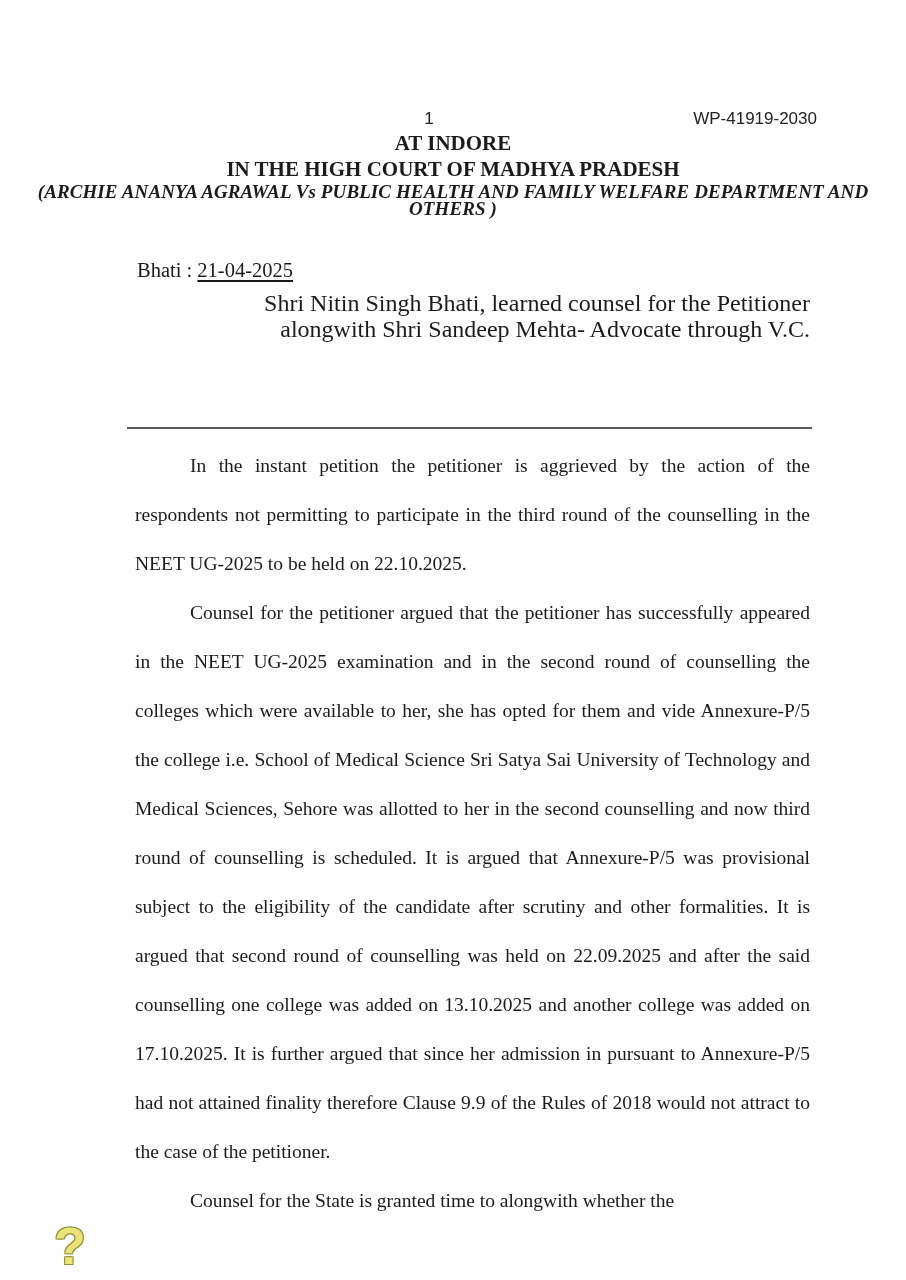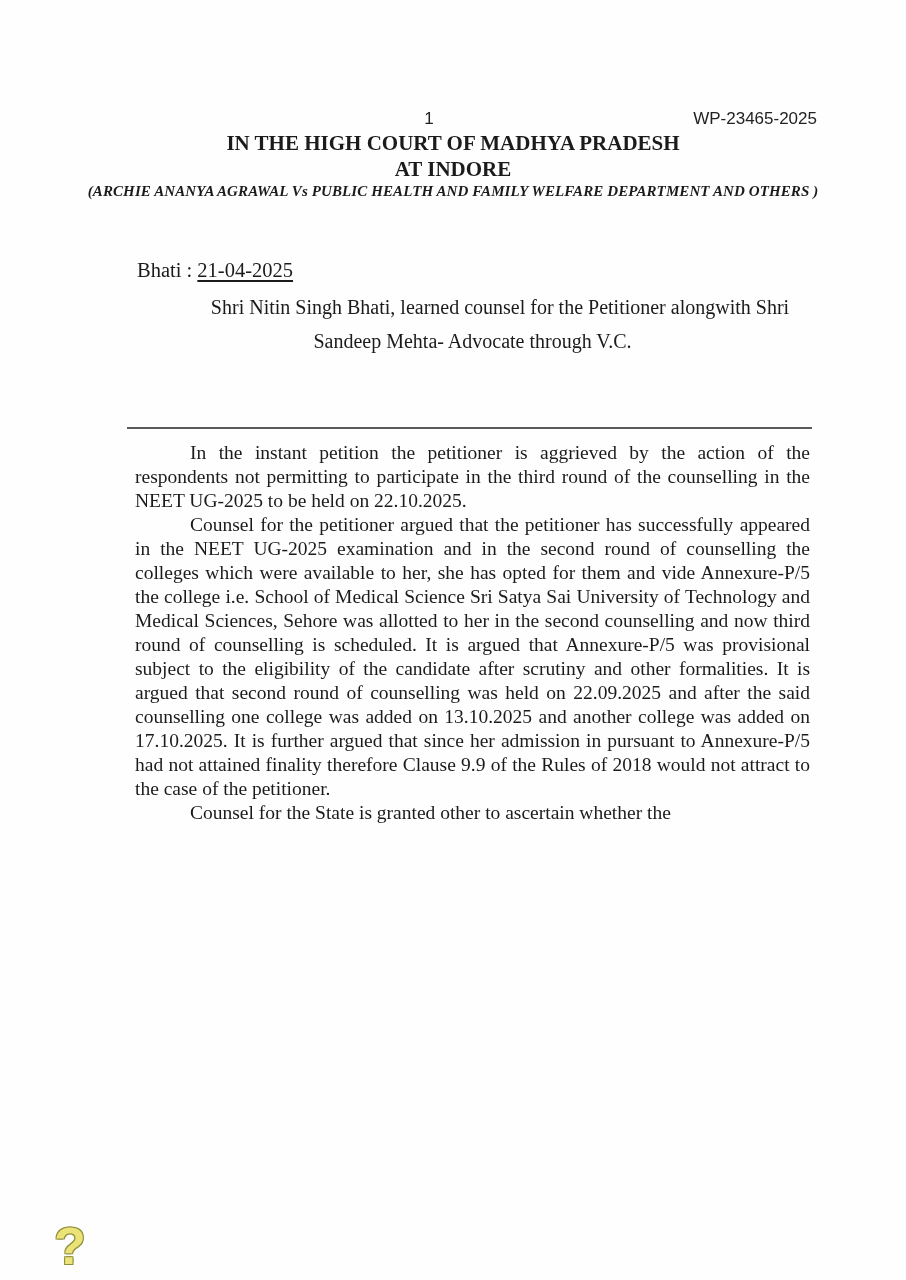--- a/index.html
+++ b/index.html
@@ -44,21 +44,21 @@
   .court-title {
     position: absolute;
     top: 131px;
     left: 0;
     width: 100%;
     text-align: center;
     font-weight: bold;
   }
   .court-line { font-size: 21px; line-height: 25.5px; }
   .parties-line {
-    font-size: 15px;
+    font-size: 19px;
     font-style: italic;
     line-height: 17px;
     margin-top: 1px;
     letter-spacing: 0.1px;
   }
 
   
   .dated {
     position: absolute;
     top: 259px;
@@ -66,23 +66,23 @@
     font-size: 20.5px;
   }
   .dated-value { text-decoration: underline; text-underline-offset: 3px; }
 
   
   .appearance {
     position: absolute;
     top: 290px;
     left: 135px;
     right: 96px;
-    font-size: 20px;
-    line-height: 34px;
-    text-align: center;
+    font-size: 24px;
+    line-height: 26px;
+    text-align: right;
   }
   .appearance p { margin: 0; text-indent: 55px; }
 
   
   .rule {
     position: absolute;
     top: 427px;
     left: 127px;
     width: 685px;
     border: none;
@@ -90,21 +90,21 @@
     margin: 0;
   }
 
   
   .order-body {
     position: absolute;
     top: 441px;
     left: 135px;
     right: 96px;
     font-size: 19.5px;
-    line-height: 24px;
+    line-height: 49px;
     text-align: justify;
   }
   .order-body p { margin: 0; text-indent: 55px; }
 
   
   .stamp {
     position: absolute;
     left: 20px;
     top: 1222px;
     width: 120px;
@@ -130,42 +130,42 @@
   .stamp-title { font-size: 8.5px; font-weight: bold; color: #2f2f2f; margin-bottom: 4px; }
   .stamp-line { font-size: 7px; line-height: 8.5px; }
 </style>
 </head>
 <body>
 
 <div class="page">
 
   <div class="top-row">
     <span class="page-number">1</span>
-    <span class="case-ref">WP-23465-2025</span>
+    <span class="case-ref">WP-41919-2030</span>
   </div>
 
   <div class="court-title">
+    <div class="court-line">AT INDORE</div>
     <div class="court-line">IN THE HIGH COURT OF MADHYA PRADESH</div>
-    <div class="court-line">AT INDORE</div>
     <div class="parties-line">(ARCHIE ANANYA AGRAWAL Vs PUBLIC HEALTH AND FAMILY WELFARE DEPARTMENT AND OTHERS )</div>
   </div>
 
   <div class="dated">
     <span>Bhati : </span><span class="dated-value">21-04-2025</span>
   </div>
 
   <div class="appearance">
     <p>Shri Nitin Singh Bhati, learned counsel for the Petitioner alongwith Shri Sandeep Mehta- Advocate through V.C.</p>
   </div>
 
   <hr class="rule">
 
   <div class="order-body">
     <p>In the instant petition the petitioner is aggrieved by the action of the respondents not permitting to participate in the third round of the counselling in the NEET UG-2025 to be held on 22.10.2025.</p>
     <p>Counsel for the petitioner argued that the petitioner has successfully appeared in the NEET UG-2025 examination and in the second round of counselling the colleges which were available to her, she has opted for them and vide Annexure-P/5 the college i.e. School of Medical Science Sri Satya Sai University of Technology and Medical Sciences, Sehore was allotted to her in the second counselling and now third round of counselling is scheduled. It is argued that Annexure-P/5 was provisional subject to the eligibility of the candidate after scrutiny and other formalities. It is argued that second round of counselling was held on 22.09.2025 and after the said counselling one college was added on 13.10.2025 and another college was added on 17.10.2025. It is further argued that since her admission in pursuant to Annexure-P/5 had not attained finality therefore Clause 9.9 of the Rules of 2018 would not attract to the case of the petitioner.</p>
-    <p>Counsel for the State is granted other to ascertain whether the</p>
+    <p>Counsel for the State is granted time to alongwith whether the</p>
   </div>
 
   <div class="stamp">
     <span class="stamp-qmark">?</span>
   </div>
 
 </div>
 
 </body></html>

